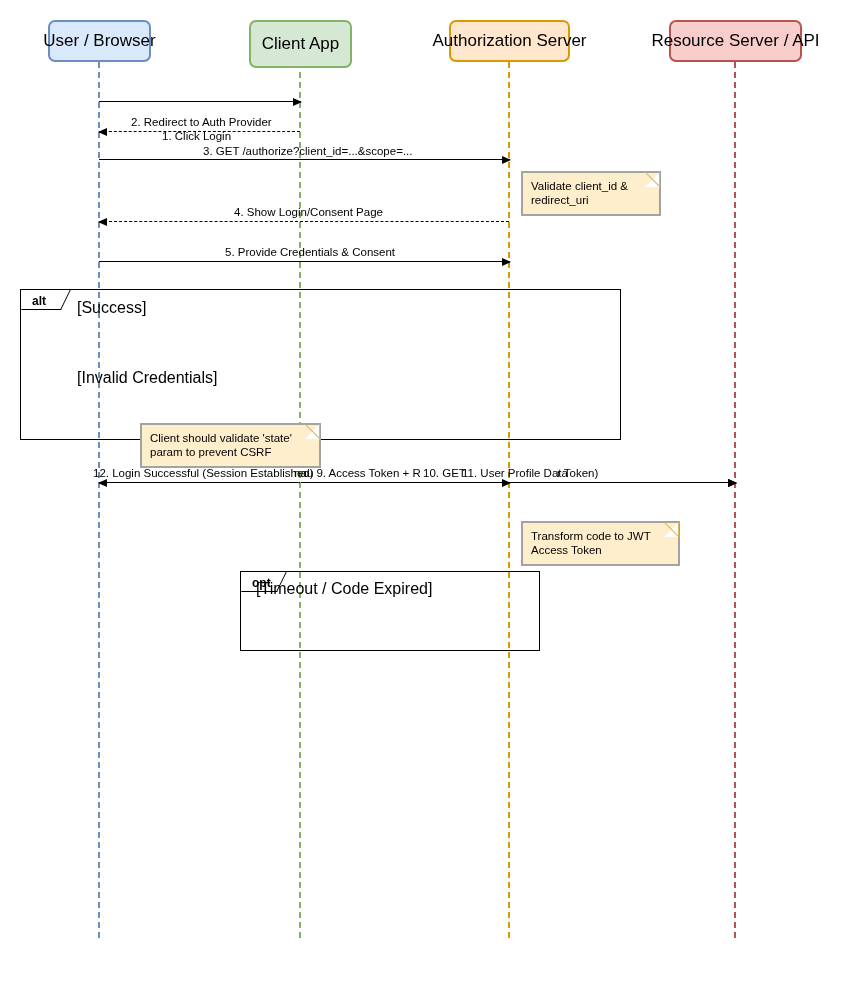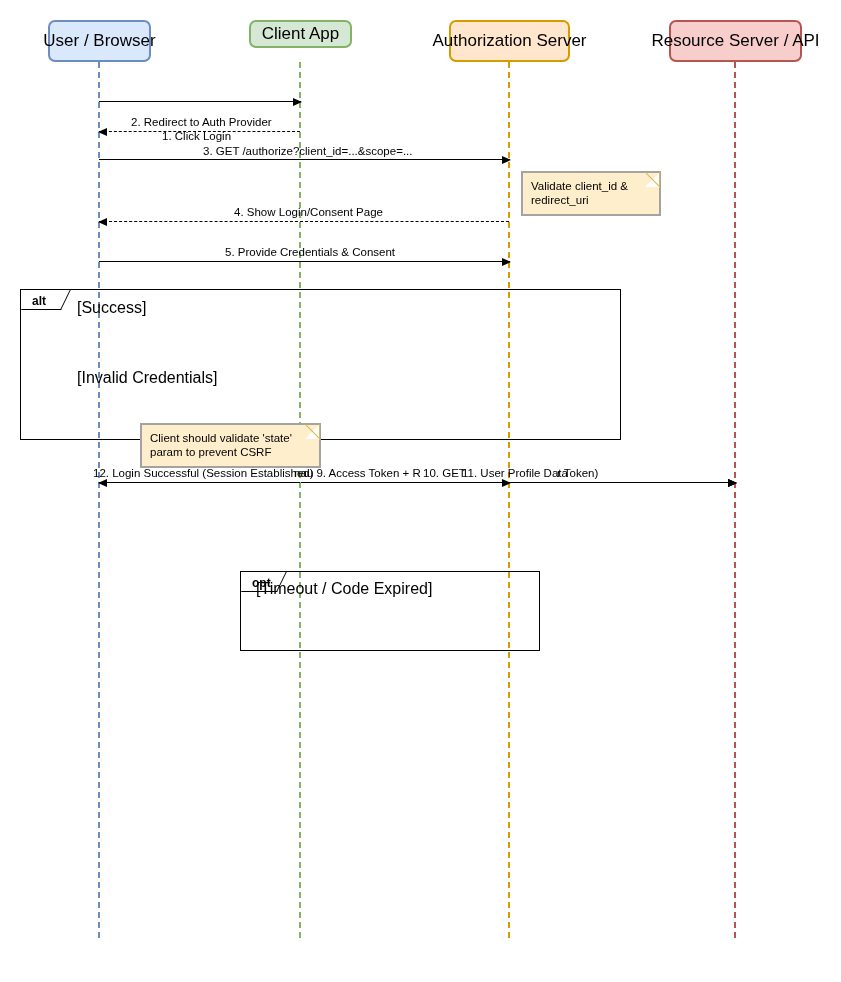--- a/index.html
+++ b/index.html
@@ -200,24 +200,26 @@
     </div>
     <div class="msg-label" style="left: 462px; top: 468px;">11. User Profile Data</div>
     <div class="msg" style="left: 510px; top: 482px; width: 226px;">
       <div class="arrowhead right"></div>
     </div>
     <div class="msg-label" style="left: 557px; top: 468px;">r Token)</div>
     <div class="note" style="left: 521px; top: 171px; width: 140px; min-height: 43px;">Validate client_id &amp;
 redirect_uri<div class="dogear"></div><div class="dogear-line"></div></div>
     <div class="note" style="left: 140px; top: 423px; width: 181px; min-height: 38px;">Client should validate 'state'
 param to prevent CSRF<div class="dogear"></div><div class="dogear-line"></div></div>
+    <div class="note" style="left: 521px; top: 521px; width: 159px; min-height: 43px;">Transform code to JWT
+Access Token<div class="dogear"></div><div class="dogear-line"></div></div>
     <div class="participant" style="left: 48px; top: 20px; width: 103px; height: 42px; background: rgb(218, 232, 252); border-color: rgb(108, 142, 191);">
       <span>User / Browser</span>
     </div>
-    <div class="participant" style="left: 249px; top: 20px; width: 103px; height: 28px; background: rgb(213, 232, 212); border-color: rgb(130, 179, 102);">
+    <div class="participant" style="left: 249px; top: 20px; width: 103px; height: 48px; background: rgb(213, 232, 212); border-color: rgb(130, 179, 102);">
       <span>Client App</span>
     </div>
     <div class="participant" style="left: 449px; top: 20px; width: 121px; height: 42px; background: rgb(255, 230, 204); border-color: rgb(215, 155, 0);">
       <span>Authorization Server</span>
     </div>
     <div class="participant" style="left: 669px; top: 20px; width: 133px; height: 42px; background: rgb(248, 206, 204); border-color: rgb(184, 84, 80);">
       <span>Resource Server / API</span>
     </div>
   </div>
 

